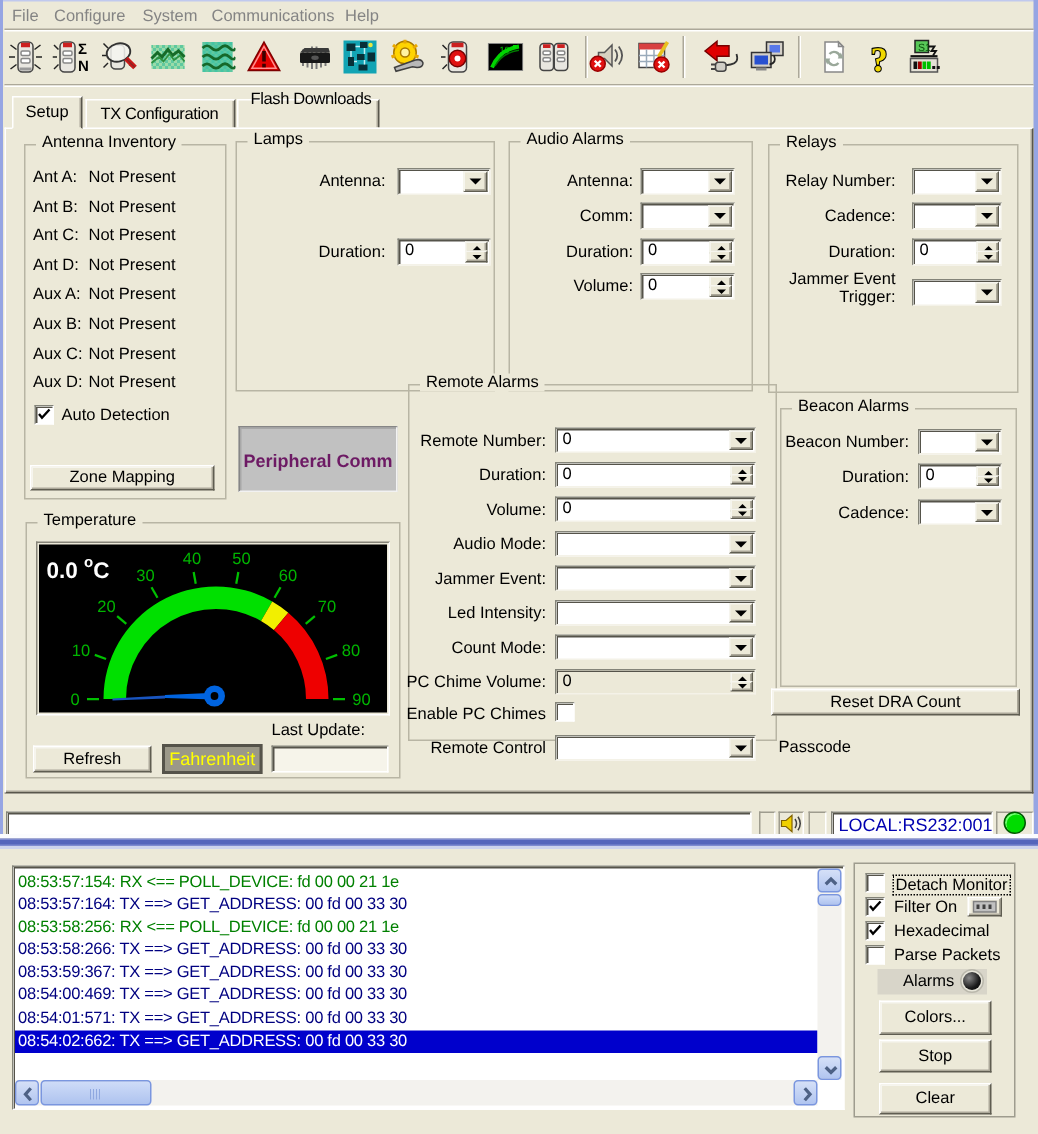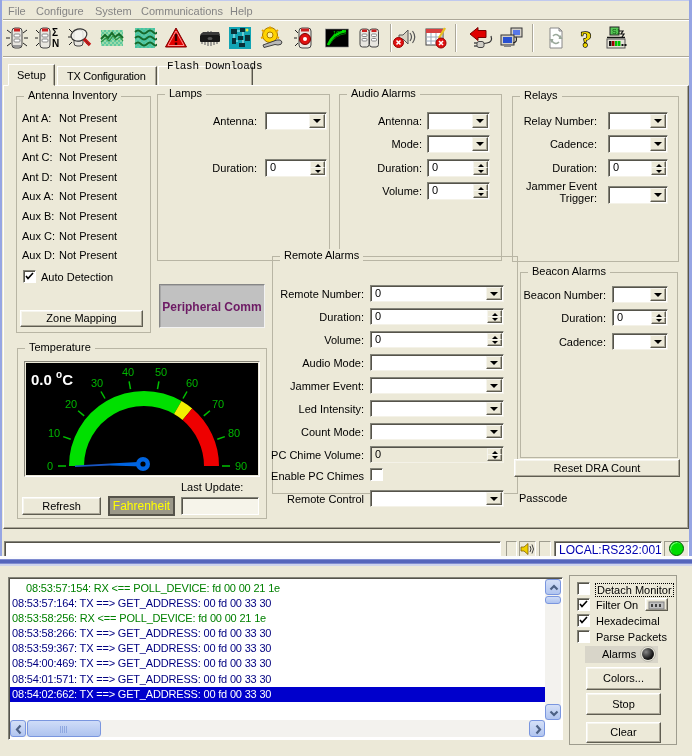--- a/index.html
+++ b/index.html
@@ -264,21 +264,21 @@
   </svg>
 </div>
 <div class="abs" style="left:3px;top:56px;width:686px;height:1px;background:#aca899;"></div>
 <div class="abs" style="left:3px;top:57px;width:686px;height:1px;background:#fff;"></div>
 
 <div class="abs" style="left:8px;top:64px;width:47px;height:22px;background:#ece9d8;border:1px solid;border-color:#fff #58564c transparent #fff;box-shadow:inset -1px 0 0 #aca899;z-index:3;"></div>
 <div class="lbl" style="left:17px;top:69px;z-index:4;">Setup</div>
 <div class="abs" style="left:57px;top:66px;width:100px;height:20px;background:#ece9d8;border:1px solid;border-color:#fff #58564c transparent #fff;box-shadow:inset -1px 0 0 #aca899;"></div>
 <div class="lbl" style="left:67px;top:70px;letter-spacing:-0.25px;">TX Configuration</div>
 <div class="abs" style="left:158px;top:66px;width:95px;height:20px;background:#ece9d8;border:1px solid;border-color:#fff #58564c transparent #fff;box-shadow:inset -1px 0 0 #aca899;"></div>
-<div class="lbl" style="left:167px;top:60px;letter-spacing:-0.25px;font-family:Liberation Mono, monospace;">Flash Downloads</div>
+<div class="lbl" style="left:167px;top:60px;letter-spacing:-0.25px;">Flash Downloads</div>
 
 <div class="abs" style="left:3px;top:85px;width:686px;height:444px;background:#ece9d8;border:1px solid;border-color:#fff #58564c #58564c #fff;box-shadow:inset -1px -1px 0 #aca899;z-index:1;"></div>
 <div class="abs" style="left:9px;top:85px;width:45px;height:2px;background:#ece9d8;z-index:3;"></div>
 
 <div id="content" class="abs" style="left:0;top:0;width:692px;height:529px;z-index:2;">
 
   <div class="grp" style="left:16px;top:96px;width:135px;height:237px;">
       <span class="glab">Antenna Inventory</span>
     </div>
   <div class="lbl" style="left:22px;top:112px;">Ant A:</div>
@@ -317,21 +317,21 @@
       <span class="sdn"></span>
     </div>
 
   <div class="grp" style="left:339px;top:94px;width:163px;height:167px;">
       <span class="glab">Audio Alarms</span>
     </div>
   <div class="rlbl" style="left:322px;top:115px;width:100px;">Antenna:</div>
   <div class="combo" style="left:427px;top:112px;width:63px;height:18px;">
       <span class="cbtn"></span>
     </div>
-  <div class="rlbl" style="left:322px;top:138px;width:100px;">Mode:</div>
+  <div class="rlbl" style="left:322px;top:138px;width:100px;">Comm:</div>
   <div class="combo" style="left:427px;top:135px;width:63px;height:18px;">
       <span class="cbtn"></span>
     </div>
   <div class="rlbl" style="left:322px;top:162px;width:100px;">Duration:</div>
   <div class="spin" style="left:427px;top:159px;width:63px;height:18px;">
       <span class="sval">0</span>
       <span class="sup"></span>
       <span class="sdn"></span>
     </div>
   <div class="rlbl" style="left:322px;top:185px;width:100px;">Volume:</div>
@@ -494,21 +494,21 @@
 <div class="scell" style="left:539px;top:541px;width:12px;height:16px;"></div>
 <div class="sunk" style="left:554px;top:541px;width:108px;height:16px;"></div>
 <div class="lbl" style="left:559px;top:543px;color:#0000b0;font-size:12px;">LOCAL:RS232:001</div>
 <div class="scell" style="left:664px;top:541px;width:25px;height:16px;"></div>
 <div class="abs" style="left:669px;top:541px;width:15px;height:15px;border-radius:50%;background:#00dc00;border:1px solid #005800;box-shadow:inset 1px 1px 0 #70ff70;"></div>
 
 <div id="monitor" class="abs" style="left:0;top:562px;width:692px;height:194px;background:#ece9d8;">
 
   <div class="abs" style="left:8px;top:15px;width:555px;height:163px;background:#fff;border:1px solid;border-color:#848479 #fff #fff #848479;box-shadow:inset 1px 1px 0 #55534a;"></div>
   <div class="abs" style="left:10px;top:19px;width:535px;font-size:11px;line-height:15.1px;letter-spacing:-0.18px;">
-    <div style="color:#008000;padding-left:16px;">08:53:57:154: RX &lt;== POLL_DEVICE: fd 00 00 21 1e</div>
+    <div style="color:#008000;padding-left:2px;">08:53:57:154: RX &lt;== POLL_DEVICE: fd 00 00 21 1e</div>
     <div style="color:#000080;padding-left:2px;">08:53:57:164: TX ==&gt; GET_ADDRESS: 00 fd 00 33 30</div>
     <div style="color:#008000;padding-left:2px;">08:53:58:256: RX &lt;== POLL_DEVICE: fd 00 00 21 1e</div>
     <div style="color:#000080;padding-left:2px;">08:53:58:266: TX ==&gt; GET_ADDRESS: 00 fd 00 33 30</div>
     <div style="color:#000080;padding-left:2px;">08:53:59:367: TX ==&gt; GET_ADDRESS: 00 fd 00 33 30</div>
     <div style="color:#000080;padding-left:2px;">08:54:00:469: TX ==&gt; GET_ADDRESS: 00 fd 00 33 30</div>
     <div style="color:#000080;padding-left:2px;">08:54:01:571: TX ==&gt; GET_ADDRESS: 00 fd 00 33 30</div>
     <div style="background:#0000cc;color:#fff;padding-left:2px;">08:54:02:662: TX ==&gt; GET_ADDRESS: 00 fd 00 33 30</div>
   </div>
 
   <div class="abs" style="left:545px;top:17px;width:16px;height:141px;background:#f3f2ee;">

